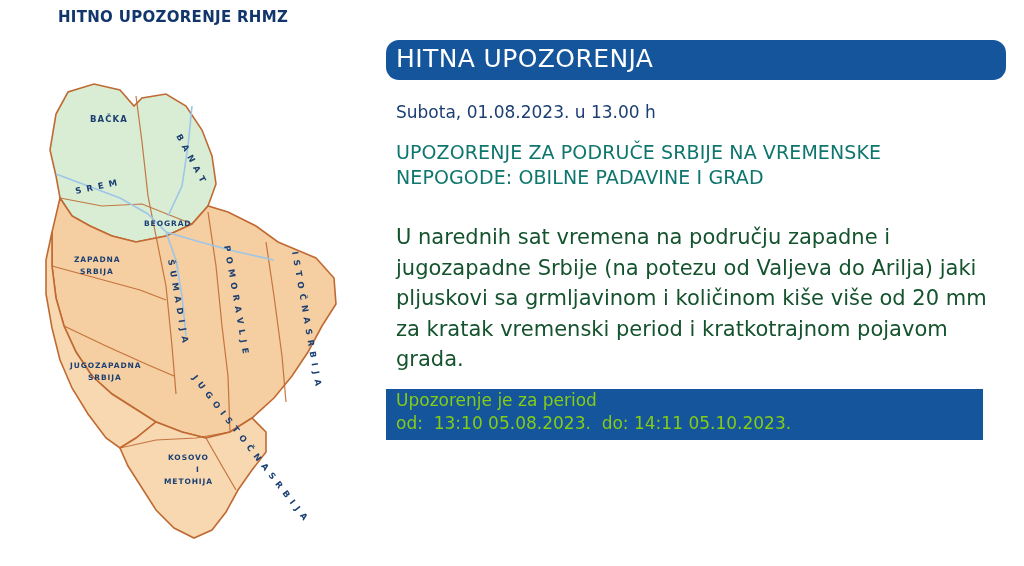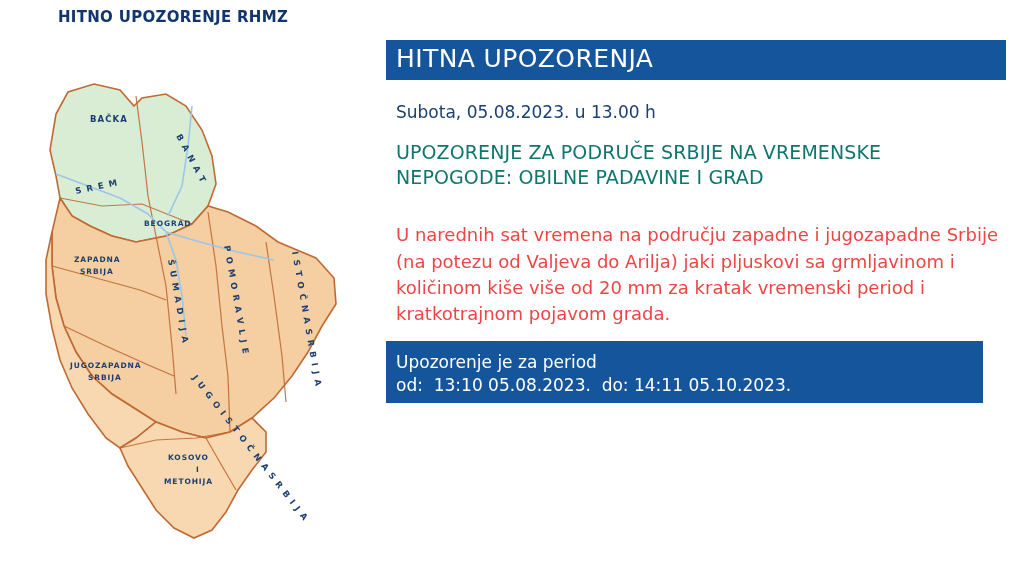--- a/index.html
+++ b/index.html
@@ -53,49 +53,50 @@
     top: 40px;
     width: 620px;
   }
   .panel-header {
     background: #14559c;
     color: #ffffff;
     font-size: 25px;
     padding: 6px 0 8px 10px;
     letter-spacing: 0.4px;
     line-height: 1.05;
+    border-radius: 13px;
   }
   .panel-body {
     padding: 10px 4px 0 10px;
     color: #1b3f72;
   }
   .datetime {
     font-size: 17px;
     color: #1b3f72;
     margin: 12px 0 18px 0;
   }
   .headline {
     font-size: 19px;
     color: #0f766e;
     line-height: 1.32;
     margin: 0 0 32px 0;
     letter-spacing: 0.1px;
   }
   .bodytext {
-    font-size: 18px;
-    color: #ef4444;
+    font-size: 21px;
+    color: #14532d;
     line-height: 1.45;
     margin: 0 0 14px 0;
   }
   .period-bar {
     background: #14559c;
-    color: #ffffff;
+    color: #84cc16;
     font-size: 17px;
     line-height: 1.35;
-    padding: 10px 6px 6px 10px;
+    padding: 0 6px 6px 10px;
     width: 597px;
     box-sizing: border-box;
     margin-top: 8px;
   }
   .period-bar div {
     white-space: pre;
   }
 </style>
 </head>
 <body>
@@ -156,21 +157,21 @@
       <text class="map-label small" x="152" y="414">KOSOVO</text>
       <text class="map-label small" x="180" y="426">I</text>
       <text class="map-label small" x="148" y="438">METOHIJA</text>
     </g>
   </svg>
 </div>
 
 <div class="panel">
   <div class="panel-header">HITNA UPOZORENJA</div>
   <div class="panel-body">
-    <div class="datetime">Subota, 05.08.2023. u 13.00 h</div>
+    <div class="datetime">Subota, 01.08.2023. u 13.00 h</div>
     <div class="headline">UPOZORENJE ZA PODRUČE SRBIJE NA VREMENSKE NEPOGODE: OBILNE PADAVINE I GRAD</div>
     <div class="bodytext">U narednih sat vremena na području zapadne i jugozapadne Srbije (na potezu od Valjeva do Arilja) jaki pljuskovi sa grmljavinom i količinom kiše više od 20 mm za kratak vremenski period i kratkotrajnom pojavom grada.</div>
   </div>
   <div class="period-bar">
     <div>Upozorenje je za period</div>
     <div>od:  13:10 05.08.2023.  do: 14:11 05.10.2023.</div>
   </div>
 </div>
 
 </body></html>

